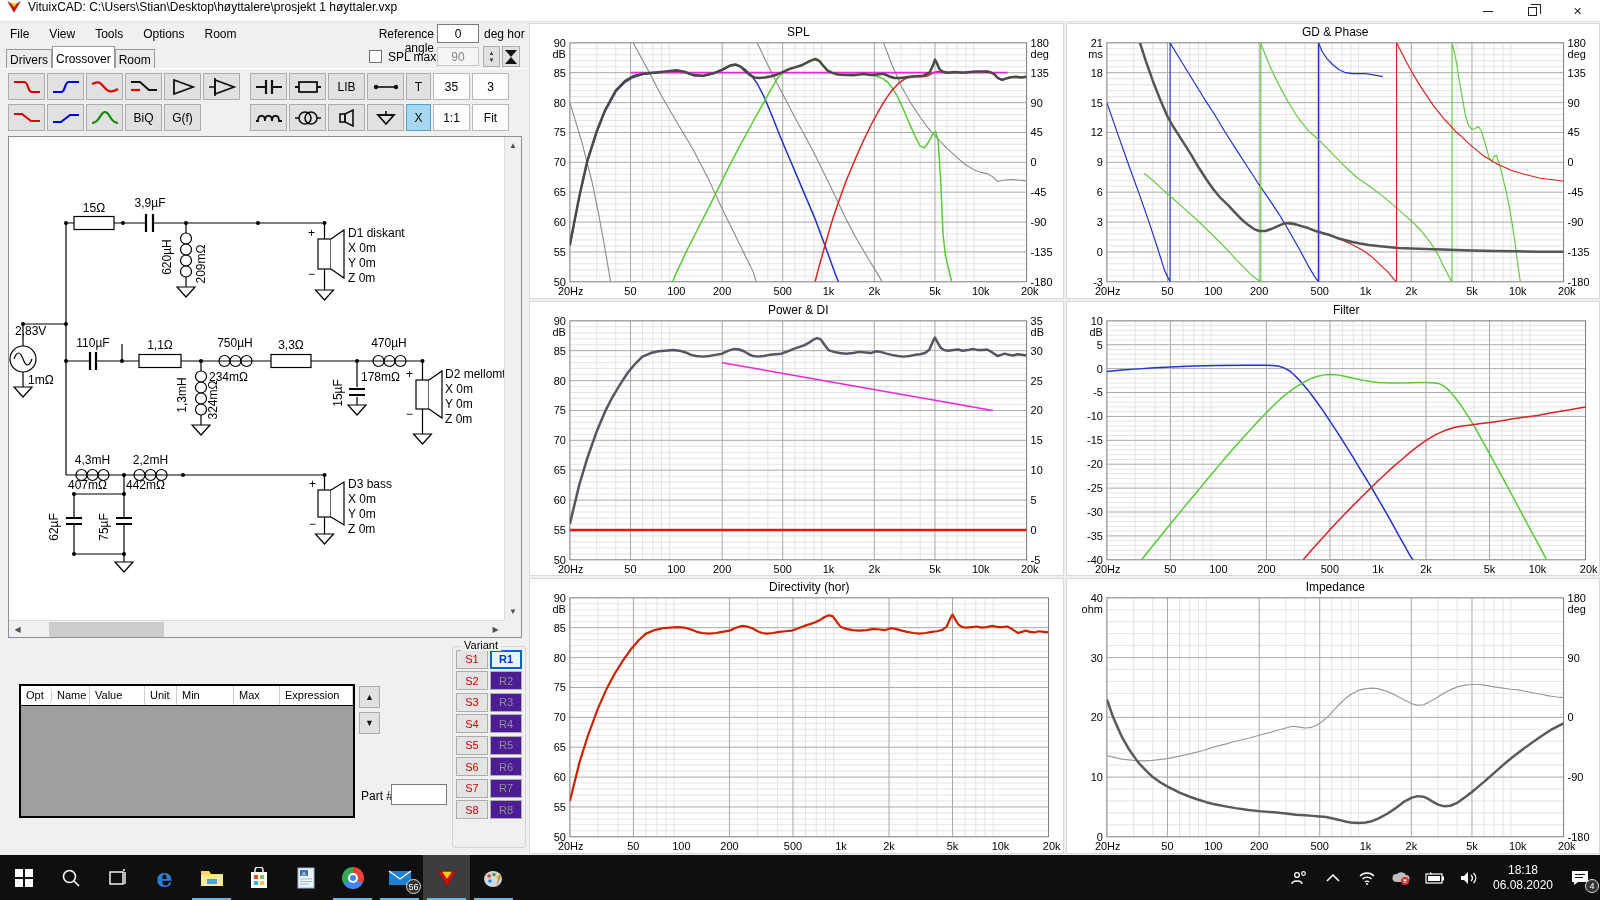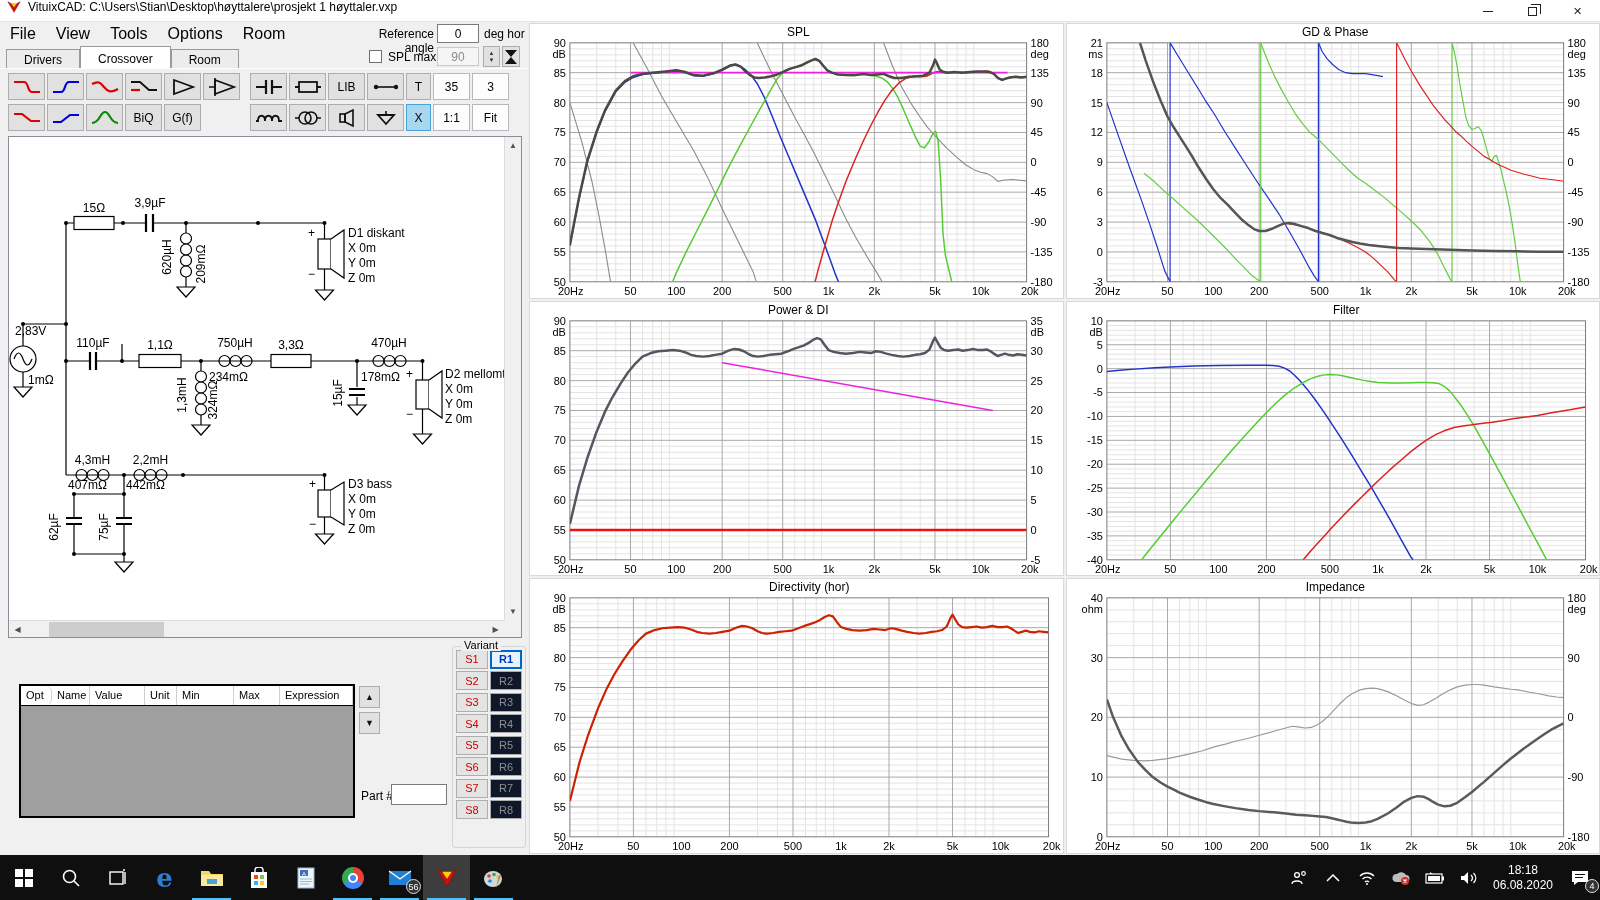--- a/index.html
+++ b/index.html
@@ -11,27 +11,27 @@
   .wctrls{margin-left:auto;display:flex;height:22px}
   .wctrl{width:45px;height:22px;display:flex;align-items:center;justify-content:center;color:#222;font-size:11px}
   .wctrl .minbar{width:10px;height:0;border-top:1px solid #222}
   .wctrl .restore{width:9px;height:9px;border:1px solid #222;position:relative;background:#fff}
   .wctrl .restore:before{content:"";position:absolute;left:2px;top:-4px;width:9px;height:9px;border:1px solid #222;border-left:none;border-bottom:none}
   
   .app{position:absolute;top:22px;left:0;right:0;bottom:45px;display:flex;background:#f0f0f0}
   .left{width:527px;flex:none;position:relative;background:#f0f0f0}
   
   .menurow{position:relative;height:24px;display:flex;align-items:center}
-  .menu-item{padding:4px 10px;font-size:16px}
+  .menu-item{padding:4px 10px;font-size:12px}
   .ref-label{position:absolute;left:352px;top:5px;width:82px;text-align:right}
   .ref-input{position:absolute;left:437px;top:2px;width:42px;height:19px;border:1px solid #7a7a7a;background:#fff;text-align:center;font-size:12px;font-family:"Liberation Sans",sans-serif}
   .ref-unit{position:absolute;left:484px;top:5px}
   .tabrow{position:relative;height:22px}
   .tabs{display:flex;align-items:flex-end;height:22px;margin-left:6px}
-  .tab{padding:3px 17px;border:1px solid #9a9a9a;border-bottom:none;background:#ececec;font-size:12px;height:19px}
+  .tab{padding:3px 3px;border:1px solid #9a9a9a;border-bottom:none;background:#ececec;font-size:12px;height:19px}
   .tab.active{background:#fff;height:22px;position:relative;z-index:2;padding-top:5px}
   .chk{position:absolute;left:369px;top:4px;width:13px;height:13px;border:1px solid #707070;background:#fff}
   .chk-label{position:absolute;left:388px;top:4px}
   .spl-input{position:absolute;left:437px;top:1px;width:42px;height:19px;border:1px solid #c8c8c8;background:#f5f5f5;color:#8a8a8a;text-align:center;font-size:12px;font-family:"Liberation Sans",sans-serif}
   .spinner{position:absolute;left:483px;top:0;width:17px;height:21px;background:#e1e1e1;border:1px solid #adadad;display:flex;flex-direction:column;align-items:center;justify-content:center;font-size:6px;line-height:7px;color:#333}
   .hourglass{position:absolute;left:502px;top:0;width:18px;height:21px;background:#e1e1e1;border:1px solid #adadad;display:flex;align-items:center;justify-content:center}
   
   .toolbar{position:absolute;left:0;top:46px;width:527px;height:68px;background:#f0f0f0;border-top:1px solid #fff}
   .trow{display:flex;margin-left:8px;margin-top:4px}
   .tbtn{width:37px;height:27px;background:#e1e1e1;border:1px solid #adadad;margin-right:2px;display:flex;align-items:center;justify-content:center;font-size:12px}
@@ -61,21 +61,21 @@
   .radio-row{display:flex;align-items:center;margin:8px 0 0 8px}
   .radio{width:12px;height:12px;border:1px solid #b0b0b0;border-radius:50%;background:#fff;margin-right:5px;position:relative}
   .radio.on:after{content:"";position:absolute;left:2px;top:2px;width:6px;height:6px;border-radius:50%;background:#9a9a9a}
   .radio-label{font-size:11px}
   .part-label{position:absolute;left:361px;top:151px}
   .part-input{position:absolute;left:391px;top:146px;width:56px;height:21px;border:1px solid #7a7a7a;background:#fff;font-family:"Liberation Sans",sans-serif}
   .variantbox{left:452px;top:8px;width:74px;height:202px;color:#000}
   .vrow{display:flex;margin:2.5px 0 0 3px}
   .vbtn{width:32px;height:19px;border:1px solid #adadad;background:#e4e4e4;font-size:11px;display:flex;align-items:center;justify-content:center;margin-right:2px}
   .vbtn.s{color:#cc0000}
-  .vbtn.r{color:#8f8f8f;background:#0f172a}
+  .vbtn.r{color:#8f8f8f;background:#4c1d95}
   .vbtn.r.sel{color:#0033cc;background:#e8f4fc;border:2px solid #0066cc;font-weight:bold}
   
   .charts{flex:1;display:grid;grid-template-columns:1fr 1fr;grid-template-rows:1fr 1fr 1fr;gap:2px;padding:1px 0 1px 2px;background:#f0f0f0}
   .chart-panel{background:#fff;border:1px solid #d9d9d9;position:relative;overflow:hidden}
   .chart-panel svg{position:absolute;inset:0;width:100%;height:100%}
   svg text{font-family:"Liberation Sans",sans-serif}
   
   .taskbar{position:absolute;left:0;bottom:0;width:1600px;height:45px;background:#0f0f0f;display:flex;align-items:stretch;color:#fff}
   .tb-item{width:47px;display:flex;align-items:center;justify-content:center;position:relative;flex:none}
   .tb-item .uline{position:absolute;bottom:0;left:4px;right:4px;height:2.5px;background:#4cc2ff}

